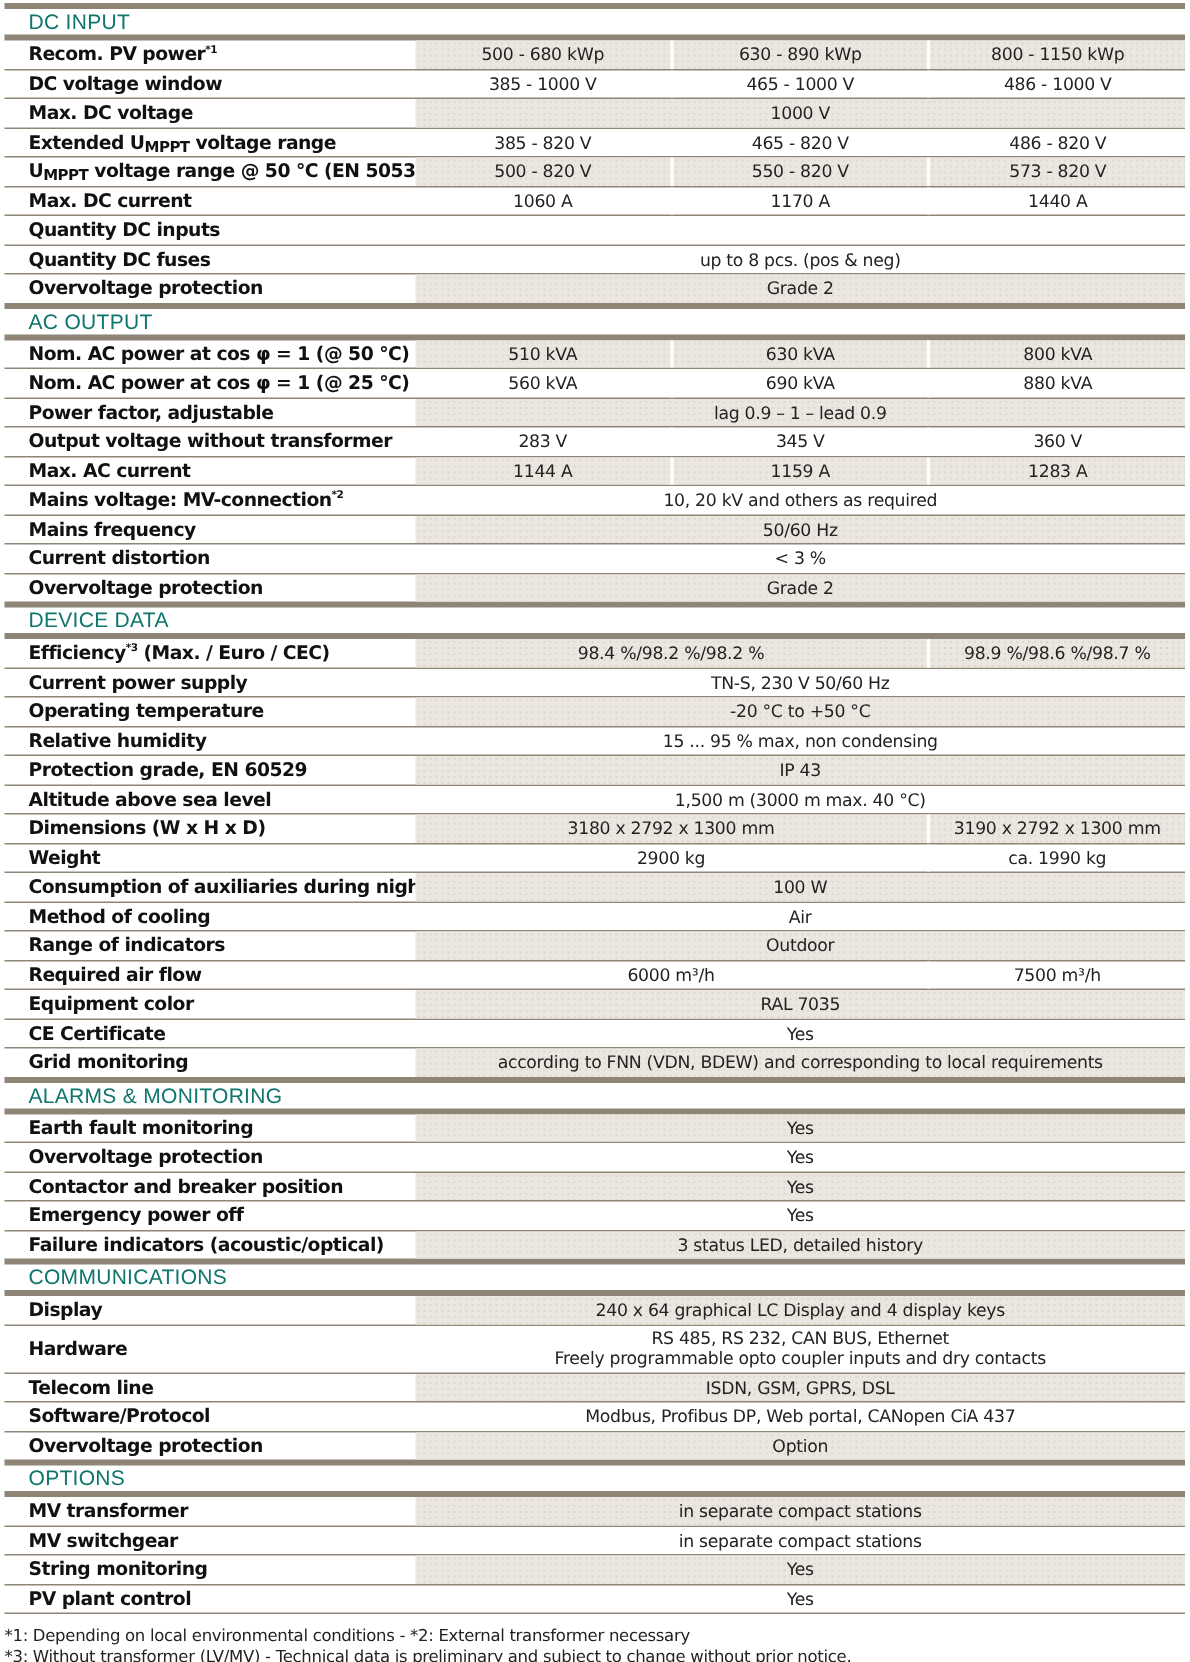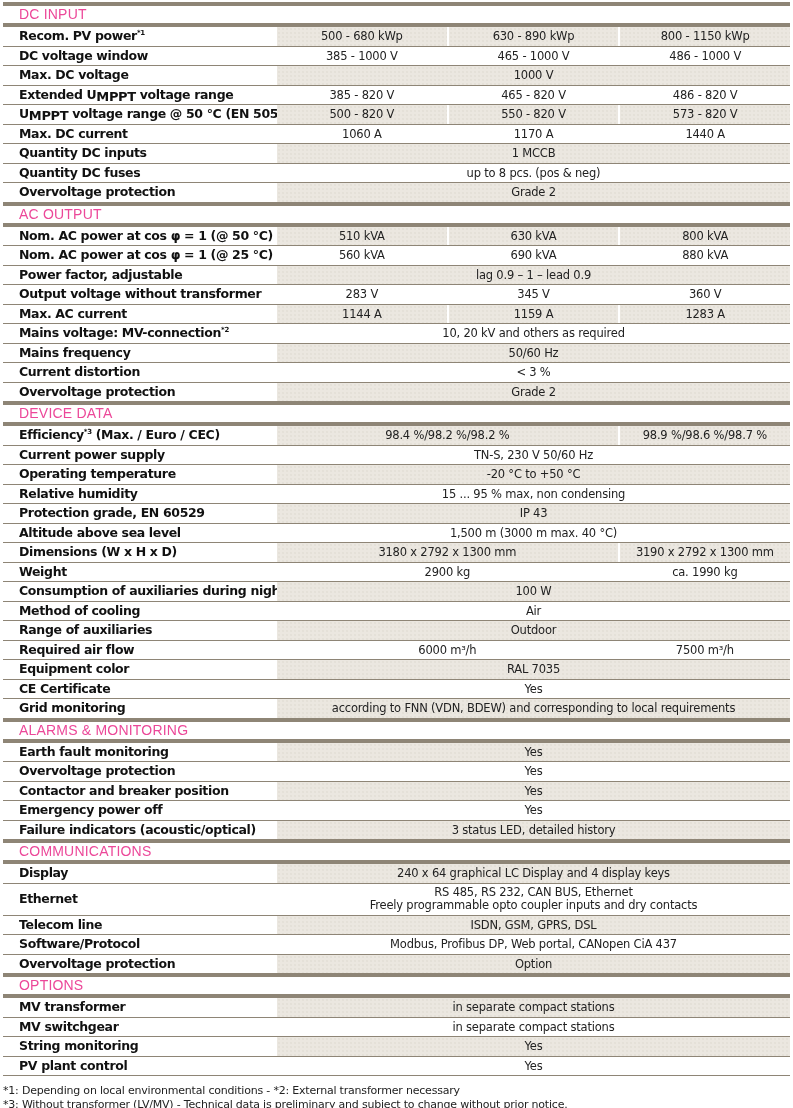--- a/index.html
+++ b/index.html
@@ -1,37 +1,37 @@
 <!DOCTYPE html>
 <html><head>
 <meta charset="utf-8">
 <style>
   html, body { margin:0; padding:0; background:#ffffff; }
   body { width:793px; height:1108px; overflow:hidden; font-family:"DejaVu Sans Condensed","DejaVu Sans",sans-serif; color:#111; }
   #sheet { position:relative; width:787px; margin-left:3px; padding-top:2px; }
   .section-bar { height:4px; background:#8e8576; }
-  .section-title { height:17px; line-height:17px; padding-left:16px; font-size:14px; color:#ec4899; font-family:"Liberation Sans",sans-serif; letter-spacing:0.2px; }
+  .section-title { height:17px; line-height:17px; padding-left:16px; font-size:14px; color:#0f766e; font-family:"Liberation Sans",sans-serif; letter-spacing:0.2px; }
   .row { display:flex; height:19.5px; border-top:1px solid #8e8576; box-sizing:border-box; }
   .row.tall { height:32px; }
   .row.first { border-top:4px solid #8e8576; height:22.5px; }
   .label { width:274px; flex:none; padding-left:16px; box-sizing:border-box; font-weight:bold; font-size:12.5px; line-height:18px; white-space:nowrap; overflow:hidden; font-family:"DejaVu Sans",sans-serif; letter-spacing:-0.35px; transform-origin:left; }
   .row.tall .label { line-height:30px; }
   .vals { flex:1; display:flex; }
   .cell { flex:1; text-align:center; font-size:11.5px; line-height:18px; color:#222; font-family:"DejaVu Sans",sans-serif; letter-spacing:-0.2px; white-space:nowrap; overflow:hidden; }
   .row.tall .cell { line-height:13px; padding-top:2px; white-space:pre-line; }
   .cell + .cell { border-left:2px solid #ffffff; }
   .row.shaded .cell {
     background-color:#ebe7e0;
     background-image:radial-gradient(circle, #ddd8cf 0.6px, transparent 0.8px);
     background-size:4px 4px;
   }
   .bottom-line { height:1px; background:#8e8576; }
   .footnotes { margin-top:8px; padding-left:0px; font-size:11px; line-height:14px; color:#222; font-family:"DejaVu Sans",sans-serif; letter-spacing:-0.2px; }
   sup { font-size:7px; line-height:0; vertical-align:5px; }
-  sub { font-size:13px; line-height:0; vertical-align:-2px; }
+  sub { font-size:10px; line-height:0; vertical-align:-2px; }
 </style>
 </head>
 <body>
 
 <div id="sheet">
     <div>
       <div class="section-bar"></div>
       <div class="section-title">DC INPUT</div>
       <div class="row first shaded">
         <div class="label"><span>Recom. PV power</span><sup>*1</sup></div>
@@ -74,23 +74,20 @@
       <div class="row">
         <div class="label"><span>Max. DC current</span></div>
         <div class="vals">
           <div class="cell" style="flex: 1 1 0%;">1060 A</div>
           <div class="cell" style="flex: 1 1 0%;">1170 A</div>
           <div class="cell" style="flex: 1 1 0%;">1440 A</div>
         </div>
       </div>
       <div class="row shaded">
         <div class="label"><span>Quantity DC inputs</span></div>
-        <div class="vals">
-          <div class="cell" style="flex: 3 1 0%;">1 MCCB</div>
-        </div>
       </div>
       <div class="row">
         <div class="label"><span>Quantity DC fuses</span></div>
         <div class="vals">
           <div class="cell" style="flex: 3 1 0%;">up to 8 pcs. (pos &amp; neg)</div>
         </div>
       </div>
       <div class="row shaded">
         <div class="label"><span>Overvoltage protection</span></div>
         <div class="vals">
@@ -224,21 +221,21 @@
           <div class="cell" style="flex: 3 1 0%;">100 W</div>
         </div>
       </div>
       <div class="row">
         <div class="label"><span>Method of cooling</span></div>
         <div class="vals">
           <div class="cell" style="flex: 3 1 0%;">Air</div>
         </div>
       </div>
       <div class="row shaded">
-        <div class="label"><span>Range of auxiliaries</span></div>
+        <div class="label"><span>Range of indicators</span></div>
         <div class="vals">
           <div class="cell" style="flex: 3 1 0%;">Outdoor</div>
         </div>
       </div>
       <div class="row">
         <div class="label"><span>Required air flow</span></div>
         <div class="vals">
           <div class="cell" style="flex: 2 1 0%;">6000 m³/h</div>
           <div class="cell" style="flex: 1 1 0%;">7500 m³/h</div>
         </div>
@@ -299,21 +296,21 @@
     <div>
       <div class="section-bar"></div>
       <div class="section-title">COMMUNICATIONS</div>
       <div class="row first shaded">
         <div class="label"><span>Display</span></div>
         <div class="vals">
           <div class="cell" style="flex: 3 1 0%;">240 x 64 graphical LC Display and 4 display keys</div>
         </div>
       </div>
       <div class="row tall">
-        <div class="label"><span>Ethernet</span></div>
+        <div class="label"><span>Hardware</span></div>
         <div class="vals">
           <div class="cell" style="flex: 3 1 0%;">RS 485, RS 232, CAN BUS, Ethernet
 Freely programmable opto coupler inputs and dry contacts</div>
         </div>
       </div>
       <div class="row shaded">
         <div class="label"><span>Telecom line</span></div>
         <div class="vals">
           <div class="cell" style="flex: 3 1 0%;">ISDN, GSM, GPRS, DSL</div>
         </div>

